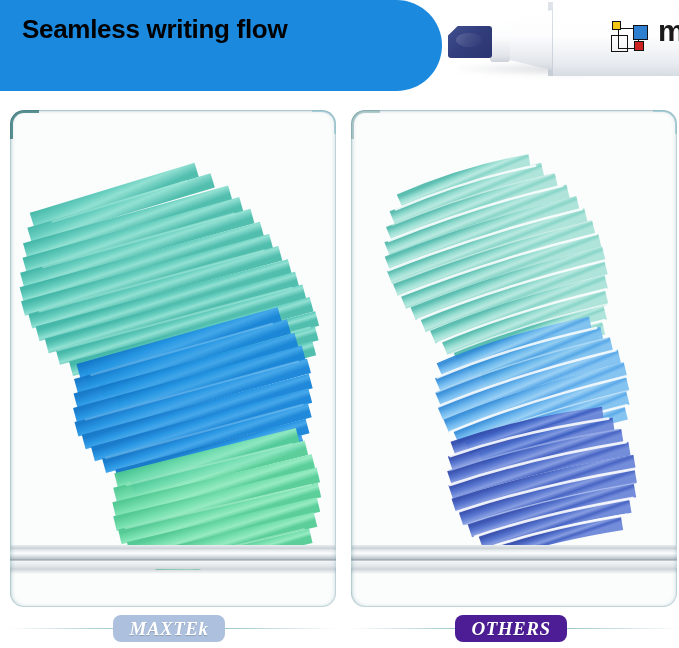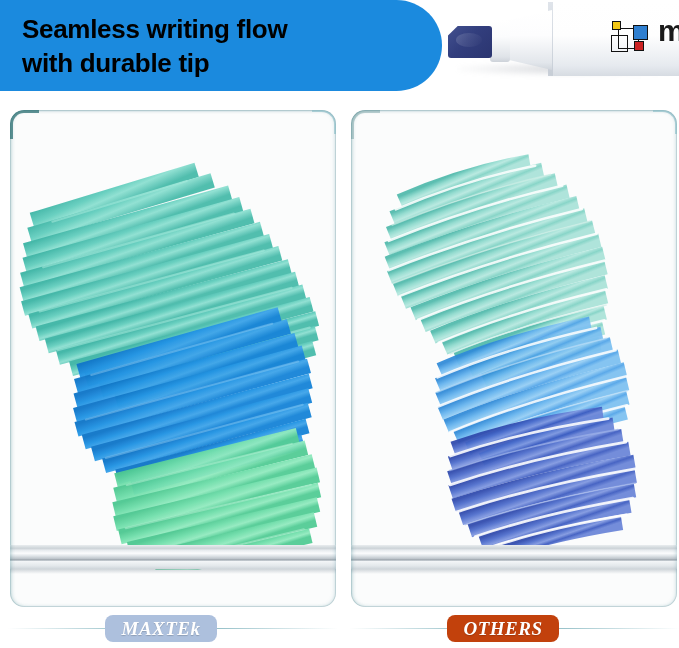--- a/index.html
+++ b/index.html
@@ -221,49 +221,49 @@
     display: flex;
     align-items: center;
     justify-content: center;
     color: #ffffff;
     font-family: "Liberation Serif", serif;
     font-style: italic;
     font-weight: bold;
     font-size: 19px;
     letter-spacing: 0.5px;
     text-shadow: 0 1px 1px rgba(0,0,0,0.18);
+    margin-left: 8px;
   }
   #label-maxtek {
     left: 105px;
     width: 112px;
     background: #adc0dd;
   }
   #label-others {
     left: 447px;
     width: 112px;
-    background: #c2410c;
+    background: #4c1d95;
   }
 
   
   .label-rule {
     position: absolute;
     bottom: 19px;
     height: 1px;
     background: linear-gradient(90deg, rgba(160,195,200,0) 0%, rgba(120,175,185,0.75) 35%, rgba(120,175,185,0.75) 65%, rgba(160,195,200,0) 100%);
   }
   #rule-left  { left: 8px;  width: 330px; }
   #rule-right { left: 349px; width: 330px; }
 </style>
 </head>
 <body>
 
 <div id="banner">
   <div id="banner-text">
     <span class="line">Seamless writing flow</span>
-    <span class="line">with durable tip</span>
   </div>
 </div>
 
 <div id="marker">
   <div id="marker-shadow"></div>
   <div id="marker-body"></div>
   <div id="marker-ring"></div>
   <div id="marker-cone"></div>
   <div id="marker-collar"></div>
   <div id="marker-tip"></div>

